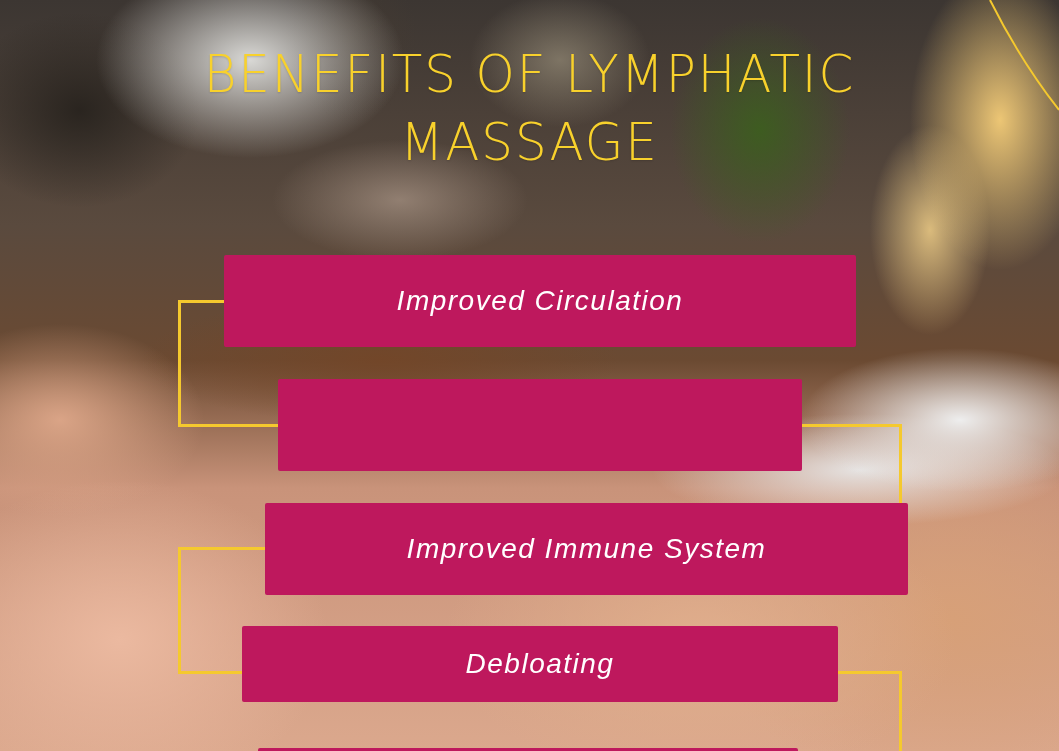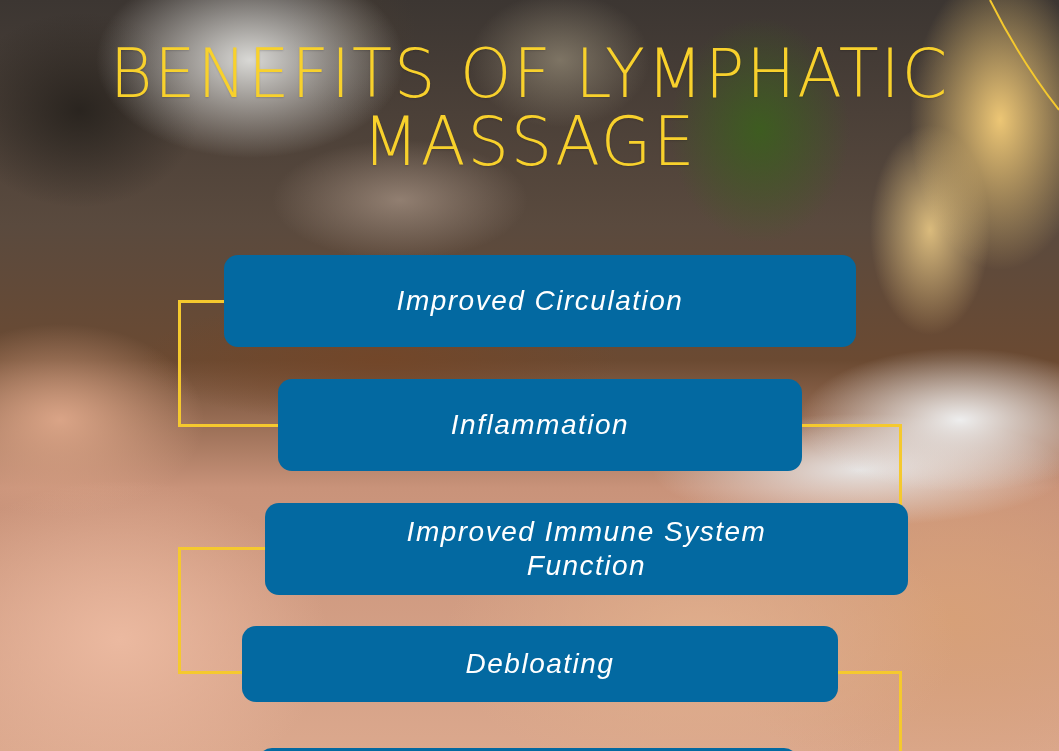--- a/index.html
+++ b/index.html
@@ -27,26 +27,26 @@
       radial-gradient(ellipse 300px 80px at 380px 360px, rgba(115,70,40,0.9), rgba(115,70,40,0) 80%),
       linear-gradient(180deg, #3c3632 0%, #5a4a3e 30%, #6b4a32 48%, #c9937a 65%, #dba88d 100%);
   }
   .connector { position: absolute; border: 3px solid #f5c92e; box-sizing: border-box; }
   .conn-left { border-right: none; }
   .conn-right { border-left: none; }
   .curve { position: absolute; left: 0; top: 0; }
   .title {
     position: absolute; left: 0; width: 1059px; top: 40px; text-align: center;
     color: #f8d12c; font-family: "DejaVu Sans", sans-serif; font-weight: 300;
-    font-size: 68px; line-height: 68px; letter-spacing: 2px;
+    font-size: 52px; line-height: 68px; letter-spacing: 2px;
     text-shadow: 0 1px 2px rgba(0,0,0,0.15);
   }
   .title .line { display: block; transform: scaleX(0.96); }
   .card {
-    position: absolute; background: #0369a1; border-radius: 14px;
+    position: absolute; background: #be185d; border-radius: 2px;
     display: flex; align-items: center; justify-content: center; text-align: center;
     color: #ffffff; font-style: italic; font-size: 28px; line-height: 34px; letter-spacing: 1.5px;
     box-sizing: border-box; padding: 16px 20px;
   }
   .card span { display: block; }
 </style>
 </head>
 <body>
 
 <div class="bg"></div>
@@ -64,28 +64,26 @@
 <div class="connector conn-right" style="left:800px; top:424px; width:102px; height:127px;"></div>
 <div class="connector conn-left" style="left:178px; top:547px; width:90px; height:127px;"></div>
 <div class="connector conn-right" style="left:836px; top:671px; width:66px; height:100px;"></div>
 
 <div class="card" style="left:224px; top:255px; width:632px; height:92px;">
   <span>Improved Circulation</span>
 </div>
 
 <div class="card" style="left:278px; top:379px; width:524px; height:92px;">
   <div>
-    <span>Inflammation</span>
   </div>
 </div>
 
 <div class="card" style="left:265px; top:503px; width:643px; height:92px;">
   <div>
     <span>Improved Immune System</span>
-    <span>Function</span>
   </div>
 </div>
 
 <div class="card" style="left:242px; top:626px; width:596px; height:76px;">
   <span>Debloating</span>
 </div>
 
 <div class="card" style="left:258px; top:748px; width:540px; height:92px;">
   <span></span>
 </div>

